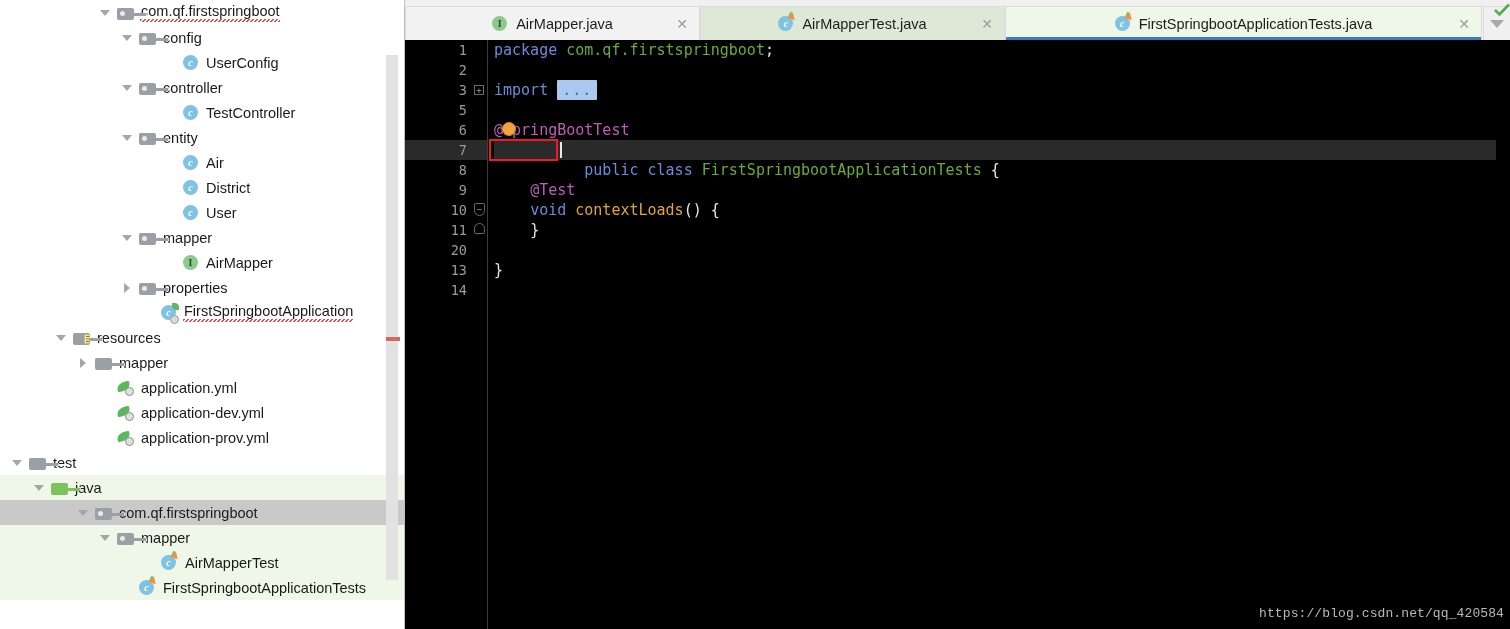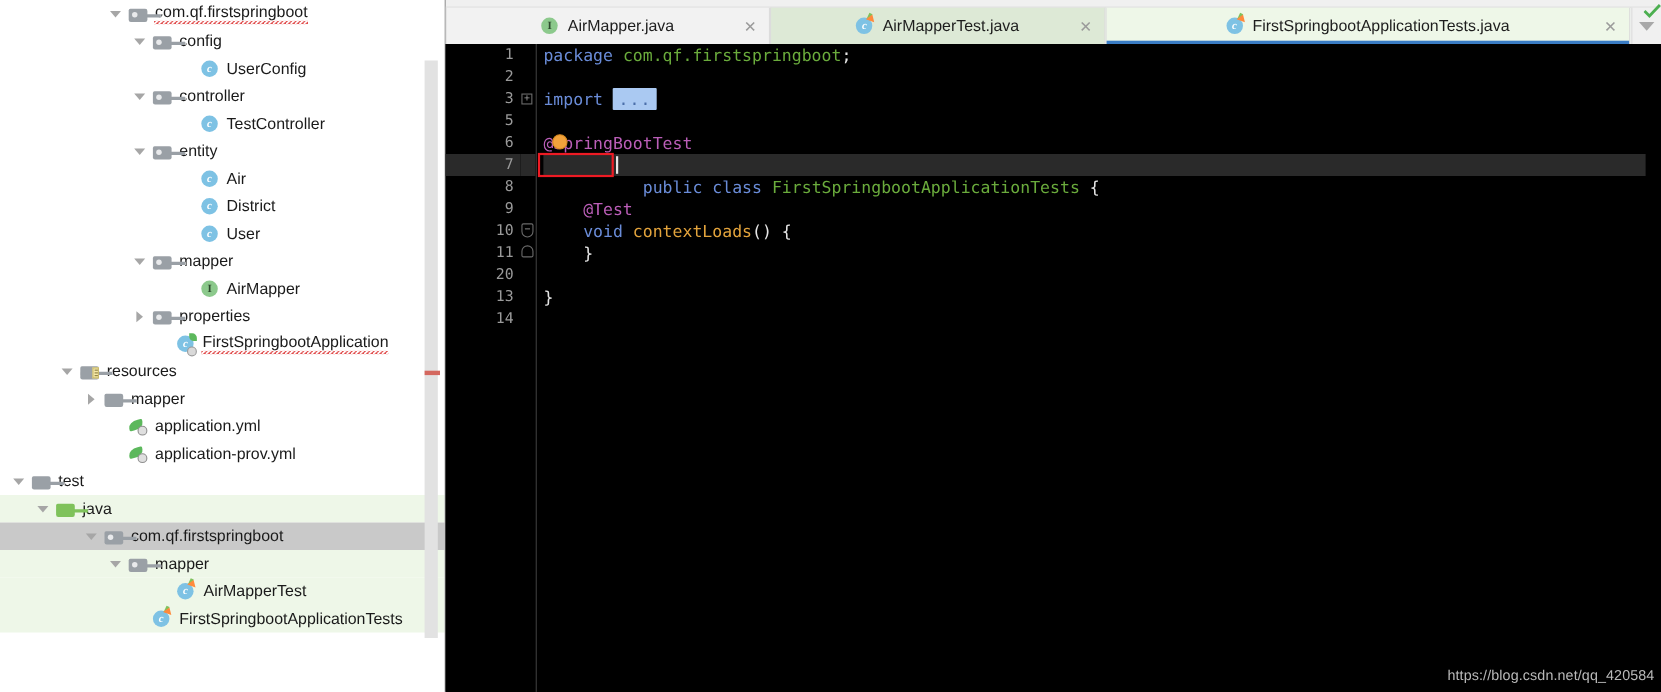--- a/index.html
+++ b/index.html
@@ -294,21 +294,21 @@
     position: absolute; right: 0; top: 40px; width: 14px; height: 589px;
     background: #000000;
   }
   #check-ok {
     position: absolute; right: 2px; top: 3px; width: 14px; height: 12px;
   }
   #check-ok svg { display:block; }
   #watermark {
     position: absolute; right: 6px; bottom: 8px;
     color: #b9b9b9; font-size: 13px;
-    font-family: Liberation Sans, sans-serif;
+    font-family: Liberation Mono, monospace;
     letter-spacing: 0.1px;
     white-space: nowrap;
   }
 </style>
 </head>
 <body>
 
 <div id="app">
 
   <div id="tree-panel">
@@ -499,20 +499,32 @@
           <span style="display:inline-block;width:97px"></span>
           <span class="twisty none">
             <i></i>
           </span>
           <span style="display:inline-block;width:5px"></span>
           <span class="ic ic-yml" style="position:relative">
             <span class="lf"></span>
             <span class="run"></span>
           </span>
           <span class="lbl">application.yml</span>
+        </div>
+        <div class="tree-row">
+          <span style="display:inline-block;width:97px"></span>
+          <span class="twisty none">
+            <i></i>
+          </span>
+          <span style="display:inline-block;width:5px"></span>
+          <span class="ic ic-yml" style="position:relative">
+            <span class="lf"></span>
+            <span class="run"></span>
+          </span>
+          <span class="lbl">application-dev.yml</span>
         </div>
         <div class="tree-row">
           <span style="display:inline-block;width:97px"></span>
           <span class="twisty none">
             <i></i>
           </span>
           <span style="display:inline-block;width:5px"></span>
           <span class="ic ic-yml" style="position:relative">
             <span class="lf"></span>
             <span class="run"></span>

